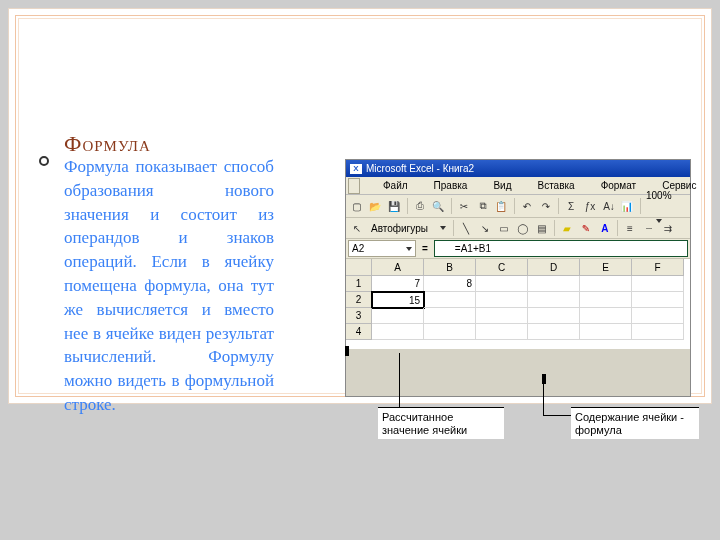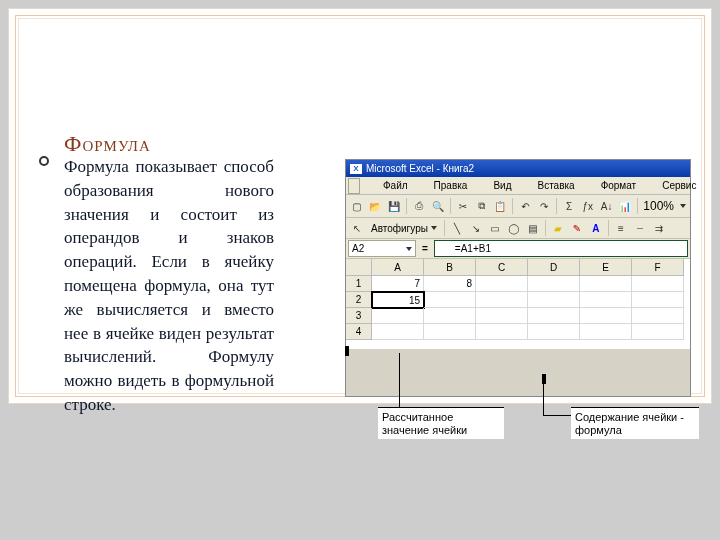--- a/index.html
+++ b/index.html
@@ -41,21 +41,21 @@
     width: 10px; height: 10px;
     border: 2px solid #333; border-radius: 50%;
     box-sizing: border-box;
   }
   .body-text {
     position: absolute;
     left: 55px; top: 146px;
     width: 210px;
     font-size: 17px;
     line-height: 1.4;
-    color: #0f172a;
+    color: #3b82f6;
     text-align: justify;
   }
 
   
   .shot {
     position: absolute;
     left: 336px; top: 150px;
     width: 346px; height: 238px;
     font-family: Tahoma, Arial, sans-serif;
     font-size: 10px;
@@ -96,21 +96,21 @@
     border-bottom: 1px solid #c5c2b2;
     padding: 0 2px;
     gap: 1px;
   }
   .tb-btn {
     width: 18px; height: 18px;
     display: inline-flex; align-items: center; justify-content: center;
     font-size: 10px; color: #333;
   }
   .tb-sep { width:1px; height:16px; background:#c5c2b2; margin:0 2px; }
-  .tb-zoom { font-size:12px; padding:0 2px; display:flex; align-items:center; gap:6px; }
+  .tb-zoom { font-size:10px; padding:0 2px; display:flex; align-items:center; gap:18px;flex-direction:column; }
   .arrow-down {
     width:0; height:0; border-left:3px solid transparent; border-right:3px solid transparent;
     border-top:4px solid #333; display:inline-block;
   }
 
   .fbar {
     display:flex; align-items:center;
     height: 19px;
     background: #ece9d8;
     border-bottom: 1px solid #c5c2b2;
@@ -249,21 +249,21 @@
       <span class="tb-zoom">
         <span>100%</span>
         <span class="arrow-down"></span>
       </span>
     </div>
 
     <div class="toolbar" style="height:20px;">
       <span class="tb-btn">
           <span class="g">↖</span>
         </span>
-      <span style="padding:0 4px; display:flex; align-items:center; gap:3px;">
+      <span style="padding:0 4px; display:flex; align-items:center; gap:12px;">
         <span>Автофигуры</span>
         <span class="arrow-down"></span>
       </span>
       <span class="tb-sep"></span>
       <span class="tb-btn">
           <span class="g">╲</span>
         </span>
       <span class="tb-btn">
           <span class="g">↘</span>
         </span>

